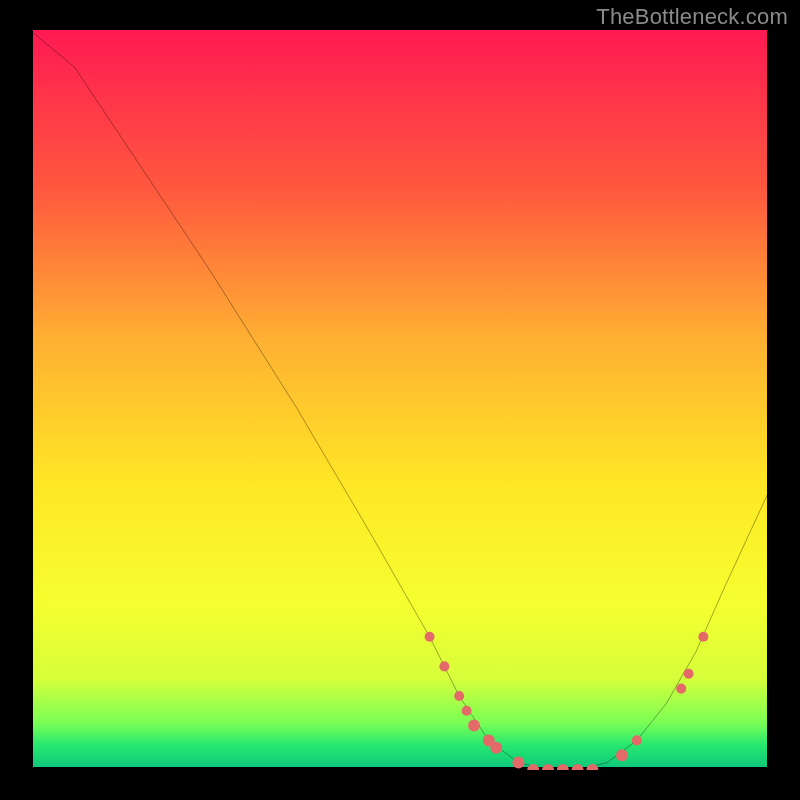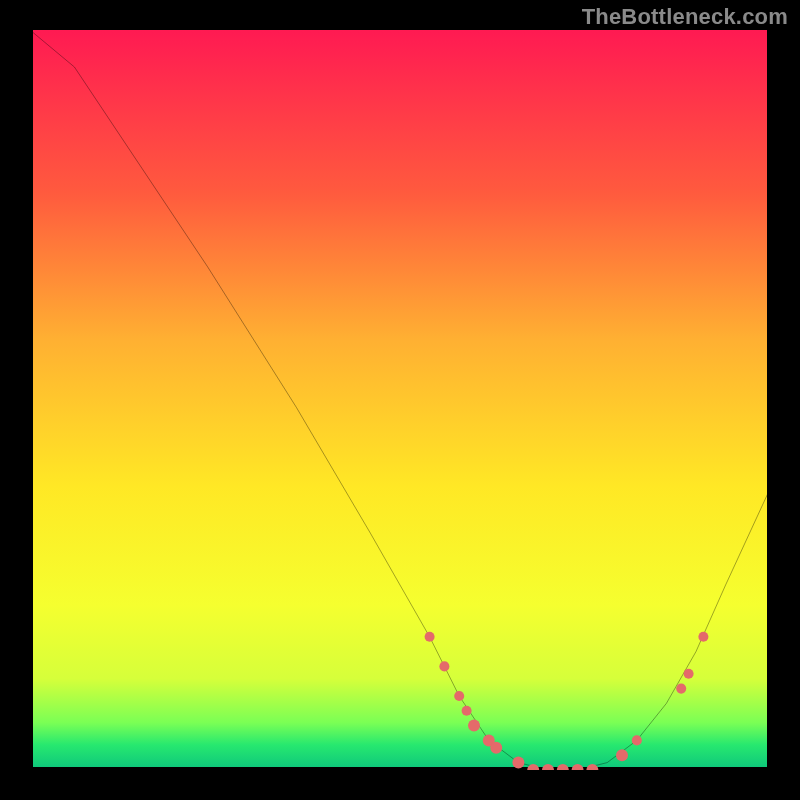--- a/index.html
+++ b/index.html
@@ -46,21 +46,21 @@
     height: 740px;
     pointer-events: none;
   }
   .watermark {
     position: absolute;
     top: 4px;
     right: 12px;
     font-family: Arial, Helvetica, sans-serif;
     font-size: 22px;
     color: #8a8a8a;
-    font-weight: 700;
+    font-weight: 400;
     letter-spacing: 0.2px;
   }
 </style>
 </head>
 <body>
 
 <div class="stage">
 
   <div class="plot-bg"></div>
 

